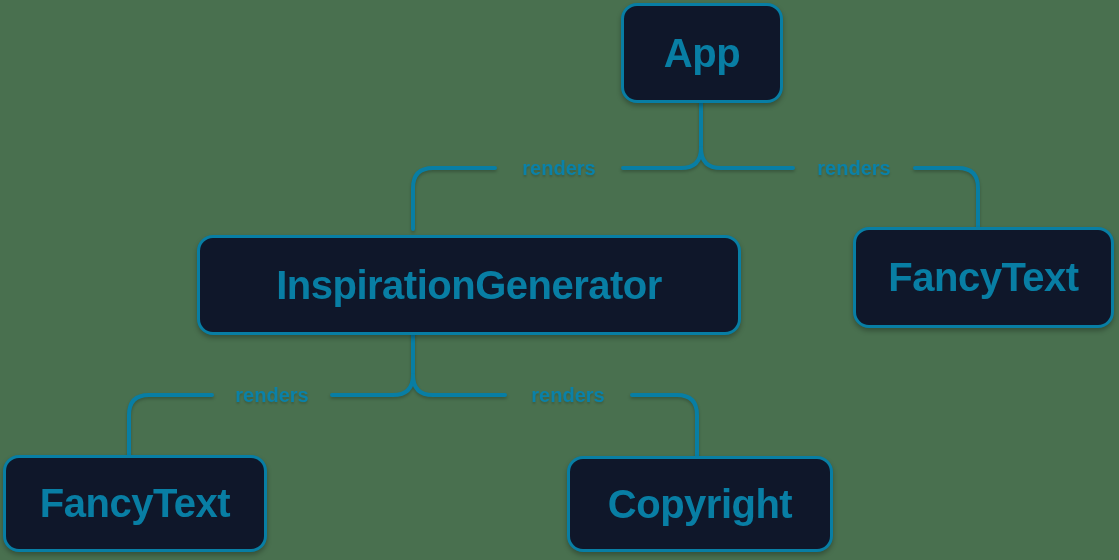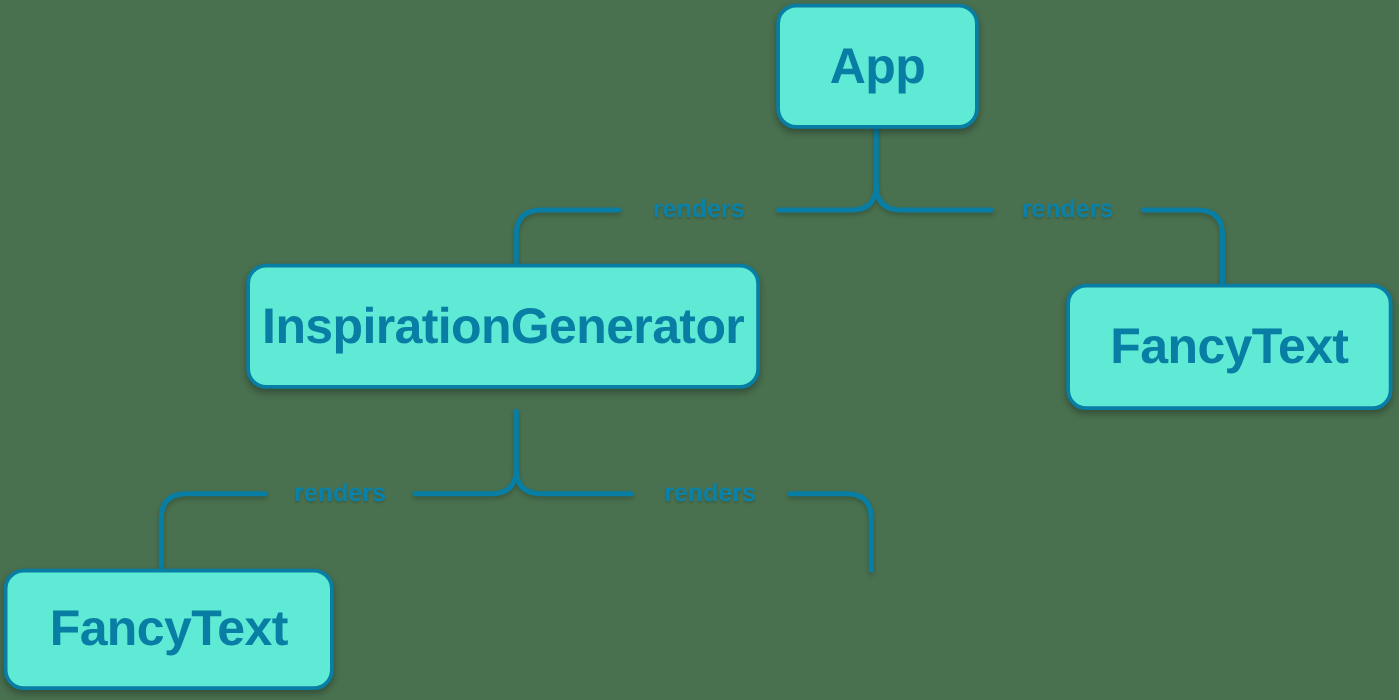--- a/index.html
+++ b/index.html
@@ -21,38 +21,38 @@
     width: 1119px; height: 560px;
     filter: drop-shadow(0 2px 1.5px rgba(0,0,0,0.22));
   }
   svg.edges path {
     fill: none;
     stroke-width: 4;
     stroke-linecap: round;
   }
   .node {
     position: absolute;
-    background: #5eead4;
+    background: #0f172a;
     border: 3.5px solid #087ea4;
     border-radius: 16px;
     box-shadow: 0 3px 5px rgba(0,0,0,0.28);
     display: flex;
     align-items: center;
     justify-content: center;
     box-sizing: border-box;
   }
   .node .label {
     color: #087ea4;
     font-size: 40px;
     font-weight: 600;
     letter-spacing: -0.5px;
     white-space: nowrap;
   }
   .node-app      { left: 621px; top: 3px;   width: 162px; height: 100px; }
-  .node-ig       { left: 197px; top: 211px; width: 411px; height: 100px; justify-content: center; }
+  .node-ig       { left: 197px; top: 235px; width: 544px; height: 100px; justify-content: center; }
   .node-ft-top   { left: 853px; top: 227px; width: 261px; height: 101px; }
   .node-ft-bot   { left: 3px;   top: 455px; width: 264px; height: 97px;  }
   .node-cr       { left: 567px; top: 456px; width: 266px; height: 96px;  }
   .edge-label {
     position: absolute;
     transform: translate(-50%, -50%);
     color: #0a81a8;
     font-size: 20px;
     font-weight: 700;
     white-space: nowrap;
@@ -86,19 +86,22 @@
   </div>
 
   <div class="node node-ft-top">
     <span class="label">FancyText</span>
   </div>
 
   <div class="node node-ft-bot">
     <span class="label">FancyText</span>
   </div>
 
+  <div class="node node-cr">
+    <span class="label">Copyright</span>
+  </div>
 
   <span class="edge-label edge-label-1">renders</span>
   <span class="edge-label edge-label-2">renders</span>
   <span class="edge-label edge-label-3">renders</span>
   <span class="edge-label edge-label-4">renders</span>
 
 </div>
 
 </body></html>

